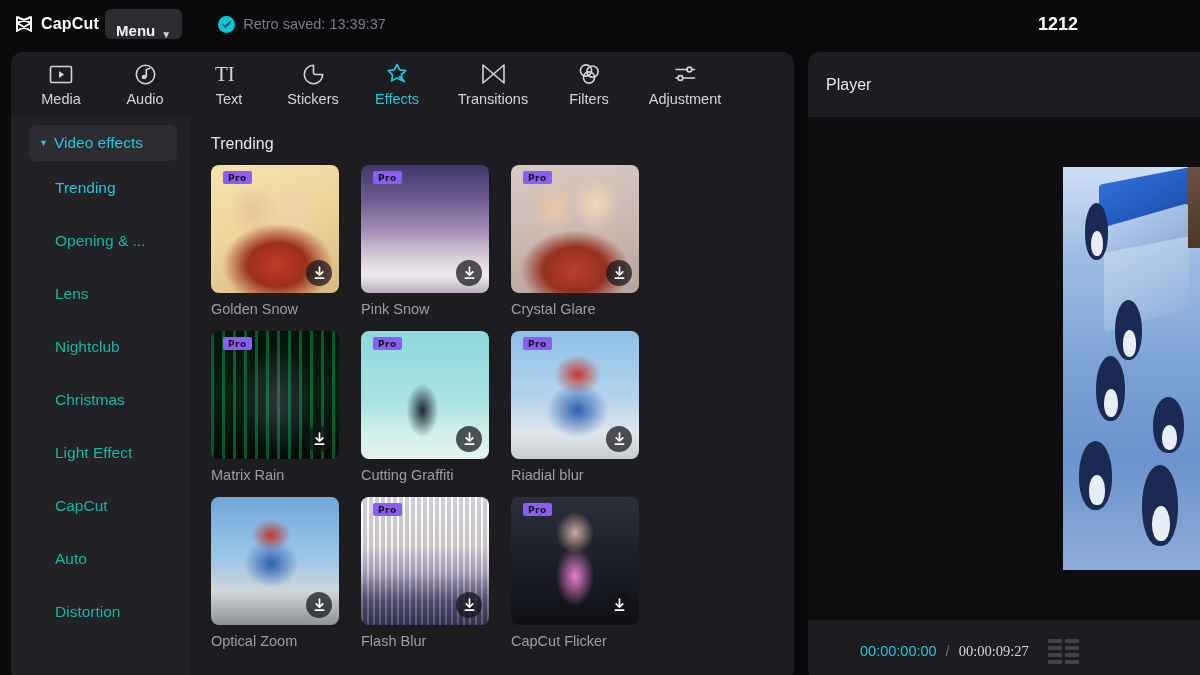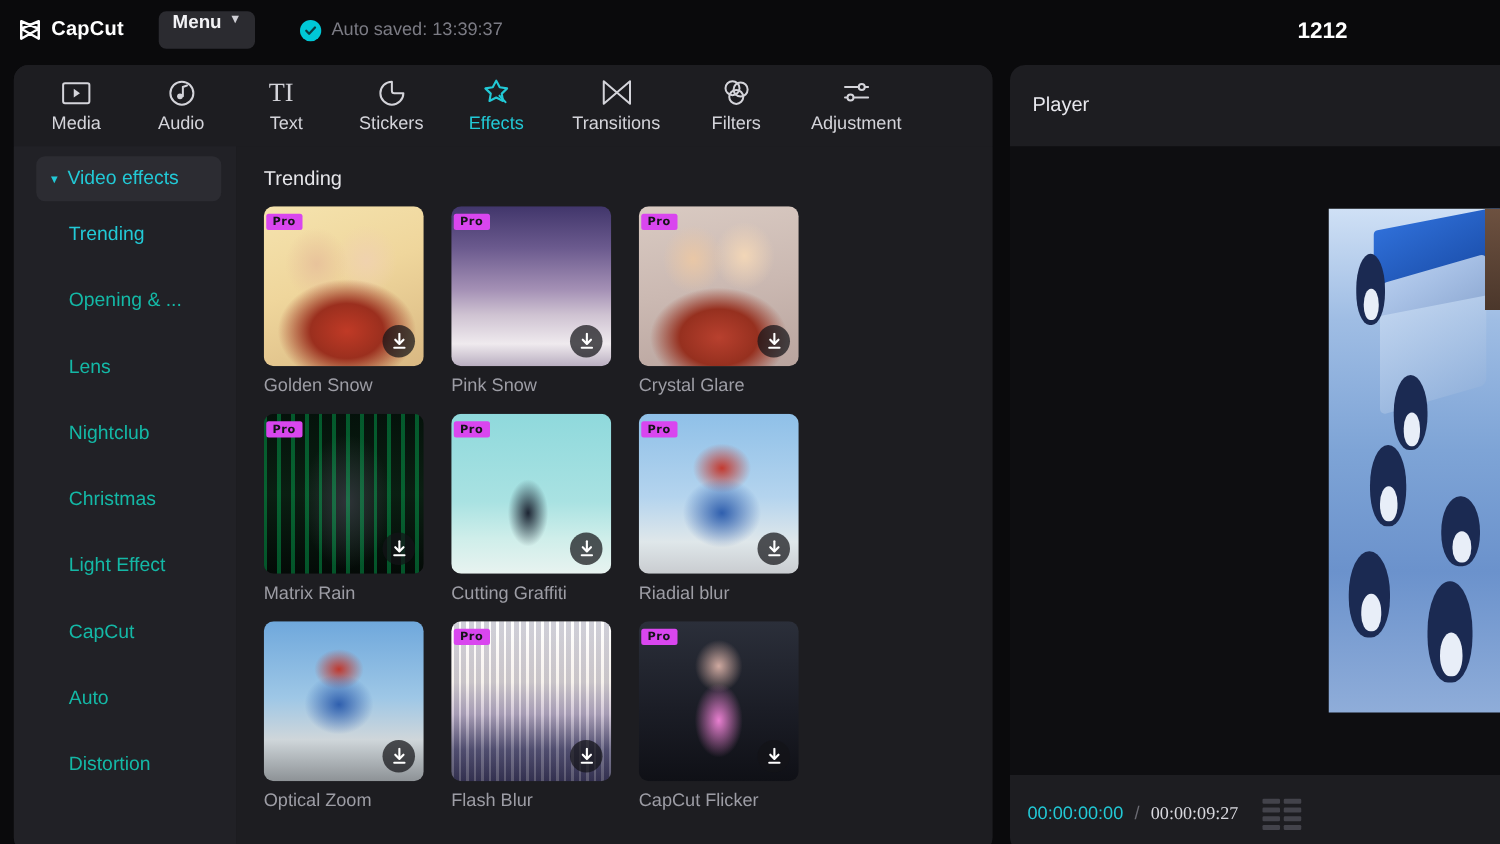--- a/index.html
+++ b/index.html
@@ -13,23 +13,23 @@
   
   #topbar {
     position: absolute; left: 0; top: 0; width: 1200px; height: 48px;
     background: #0a0a0c;
     display: flex; align-items: center;
   }
   #brand { display: flex; align-items: center; gap: 7px; margin-left: 14px; }
   #brand-logo { width: 20px; height: 18px; }
   #brand-name { color: #ffffff; font-size: 16px; font-weight: 700; letter-spacing: .2px; }
   #menu-button {
-    margin-left: 28px; height: 30px; padding: 0 11px;
+    margin-left: 6px; height: 30px; padding: 0 11px;
     background: #2b2b30; border-radius: 6px;
-    display: flex; align-items: flex-start; gap: 6px;
+    display: flex; align-items: flex-end; gap: 6px;
     color: #f2f2f5; font-size: 15px; font-weight: 700;
     cursor: pointer;
   }
   #menu-caret { font-size: 10px; color: #d0d0d6; transform: translateY(1px); }
   #autosave { display: flex; align-items: center; gap: 8px; margin-left: 36px; }
   #autosave-check {
     width: 17px; height: 17px; border-radius: 50%;
     background: #00c8d7; display: flex; align-items: center; justify-content: center;
   }
   #autosave-check svg { display: block; }
@@ -94,22 +94,22 @@
   #grid {
     display: grid; grid-template-columns: repeat(3, 128px);
     column-gap: 22px; row-gap: 0;
   }
   .card { width: 128px; }
   .thumb {
     width: 128px; height: 128px; border-radius: 8px;
     position: relative; overflow: hidden;
   }
   .pro-badge {
-    position: absolute; left: 2px; top: 6px;
-    background: #d946ef; color: #141418;
+    position: absolute; left: 12px; top: 6px;
+    background: #8b5cf6; color: #141418;
     font-size: 9px; font-weight: 700; letter-spacing: .5px;
     padding: 1.5px 5px 1.5px 5px; border-radius: 2px;
     font-family: "DejaVu Sans", sans-serif;
     text-align: right;
   }
   .dl-btn {
     position: absolute; right: 7px; bottom: 7px;
     width: 26px; height: 26px; border-radius: 50%;
     background: rgba(20,20,24,.72);
     display: flex; align-items: center; justify-content: center;
@@ -189,21 +189,21 @@
     transform: skewY(-16deg); border-radius: 5px;
   }
   #post {
     position: absolute; right: 0; top: 0; width: 9%; height: 20%;
     background: linear-gradient(180deg, #6d5140 0%, #4b372b 100%);
   }
   #player-footer {
     position: absolute; left: 0; bottom: 0; width: 392px; height: 62px;
     display: flex; align-items: center; padding-left: 14px; gap: 9px;
   }
-  #tc-current { color: #22c9d6; font-size: 14.5px; font-family: "Liberation Sans", sans-serif; }
+  #tc-current { color: #22c9d6; font-size: 14.5px; font-family: "Liberation Sans", sans-serif; margin-left: 38px; }
   #tc-sep { color: #6a6a72; font-size: 14.5px; }
   #tc-total { color: #d8d8de; font-size: 14.5px; font-family: Liberation Serif, serif; }
   #view-mode-icon { margin-left: 10px; display: flex; gap: 3px; cursor: pointer; }
   .vmcol { display: flex; flex-direction: column; gap: 3px; }
   .vmbar { width: 14px; height: 4px; background: #43434b; border-radius: 1px; }
 </style>
 </head>
 <body>
 
 <div id="topbar">
@@ -220,21 +220,21 @@
     <span>Menu</span>
     <span id="menu-caret">▼</span>
   </div>
 
   <div id="autosave">
     <span id="autosave-check">
       <svg width="11" height="11" viewBox="0 0 11 11">
         <path d="M2 5.6 L4.3 8 L9 3" fill="none" stroke="#0a3c42" stroke-width="1.8" stroke-linecap="round" stroke-linejoin="round"></path>
       </svg>
     </span>
-    <span id="autosave-text">Auto saved: 13:39:37</span>
+    <span id="autosave-text">Retro saved: 13:39:37</span>
   </div>
 
   <div id="session-counter">1212</div>
 </div>
 
 <div id="left-panel">
 
   <div id="tabstrip">
     <div class="tab">
       <span class="tab-icon">

